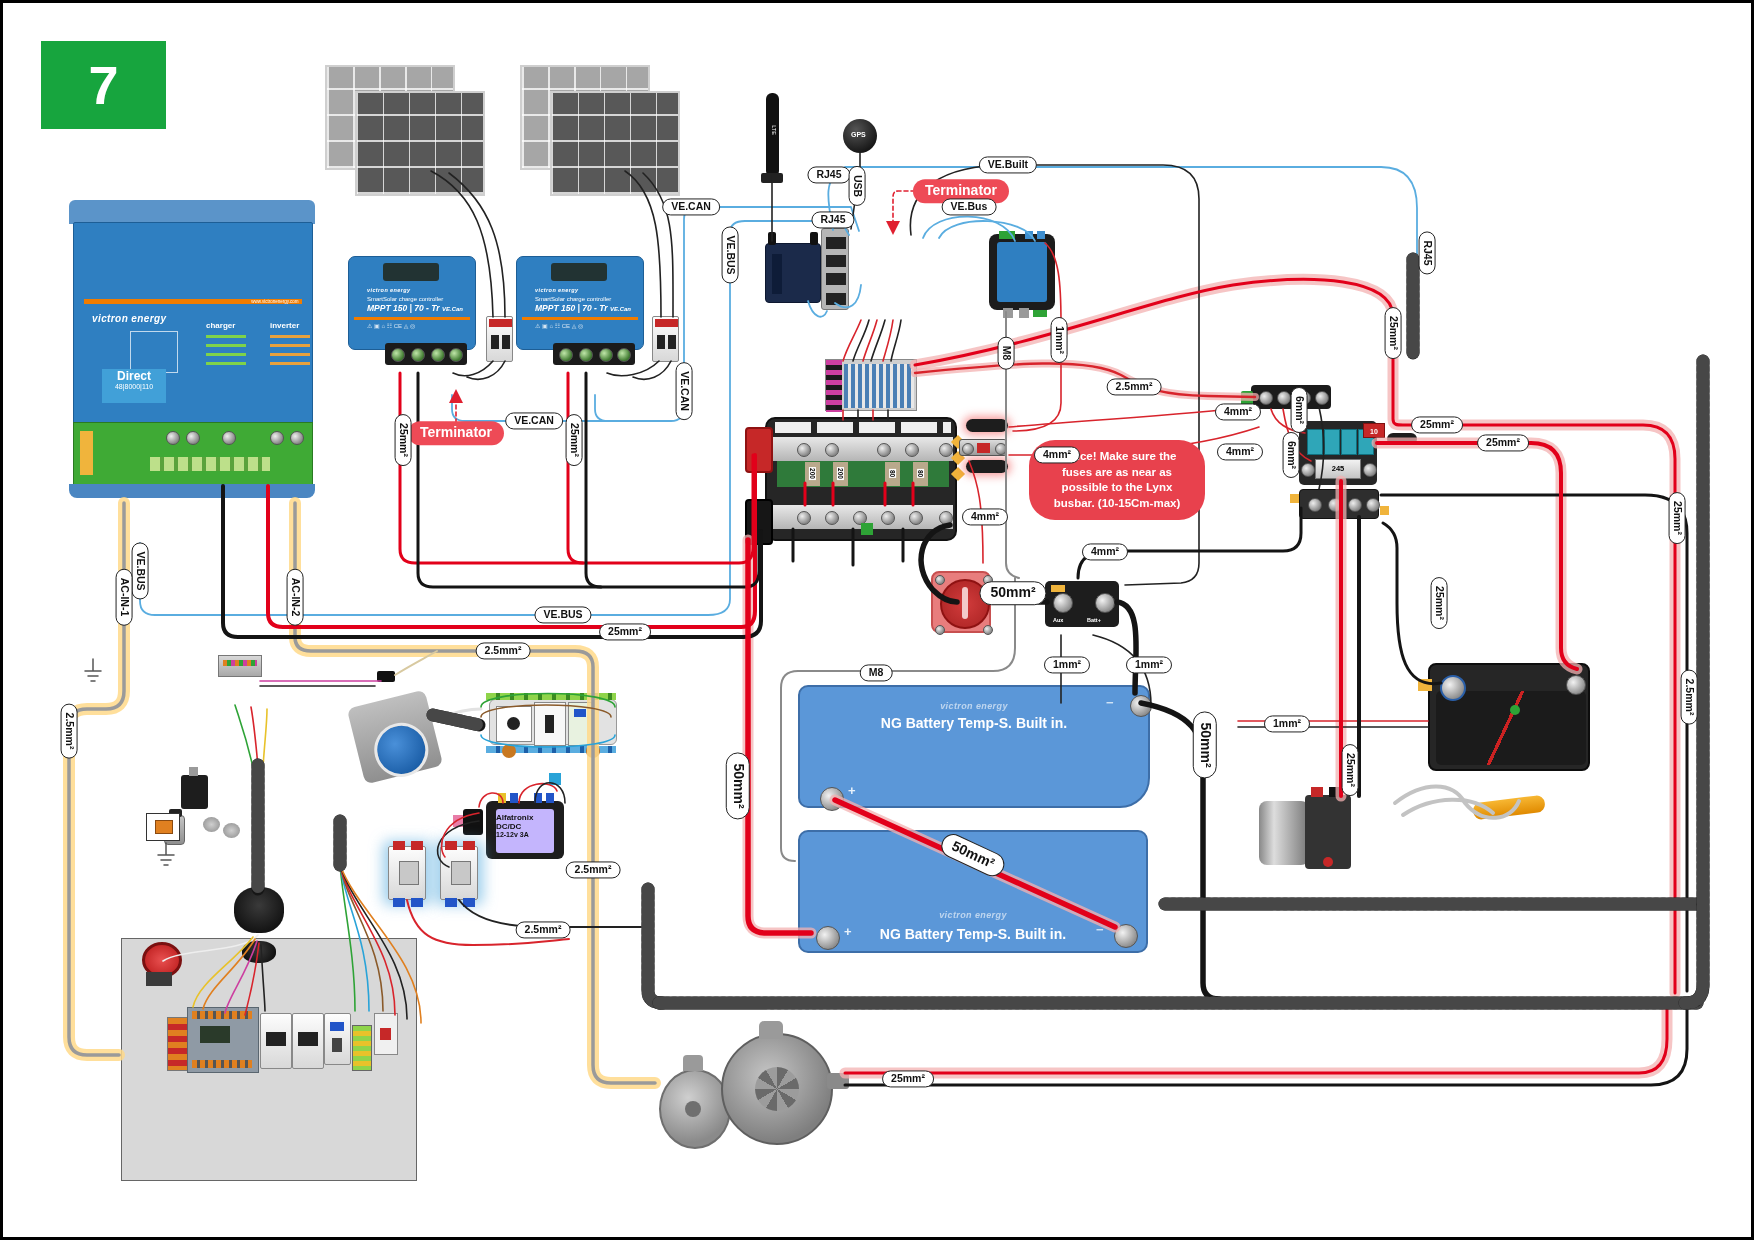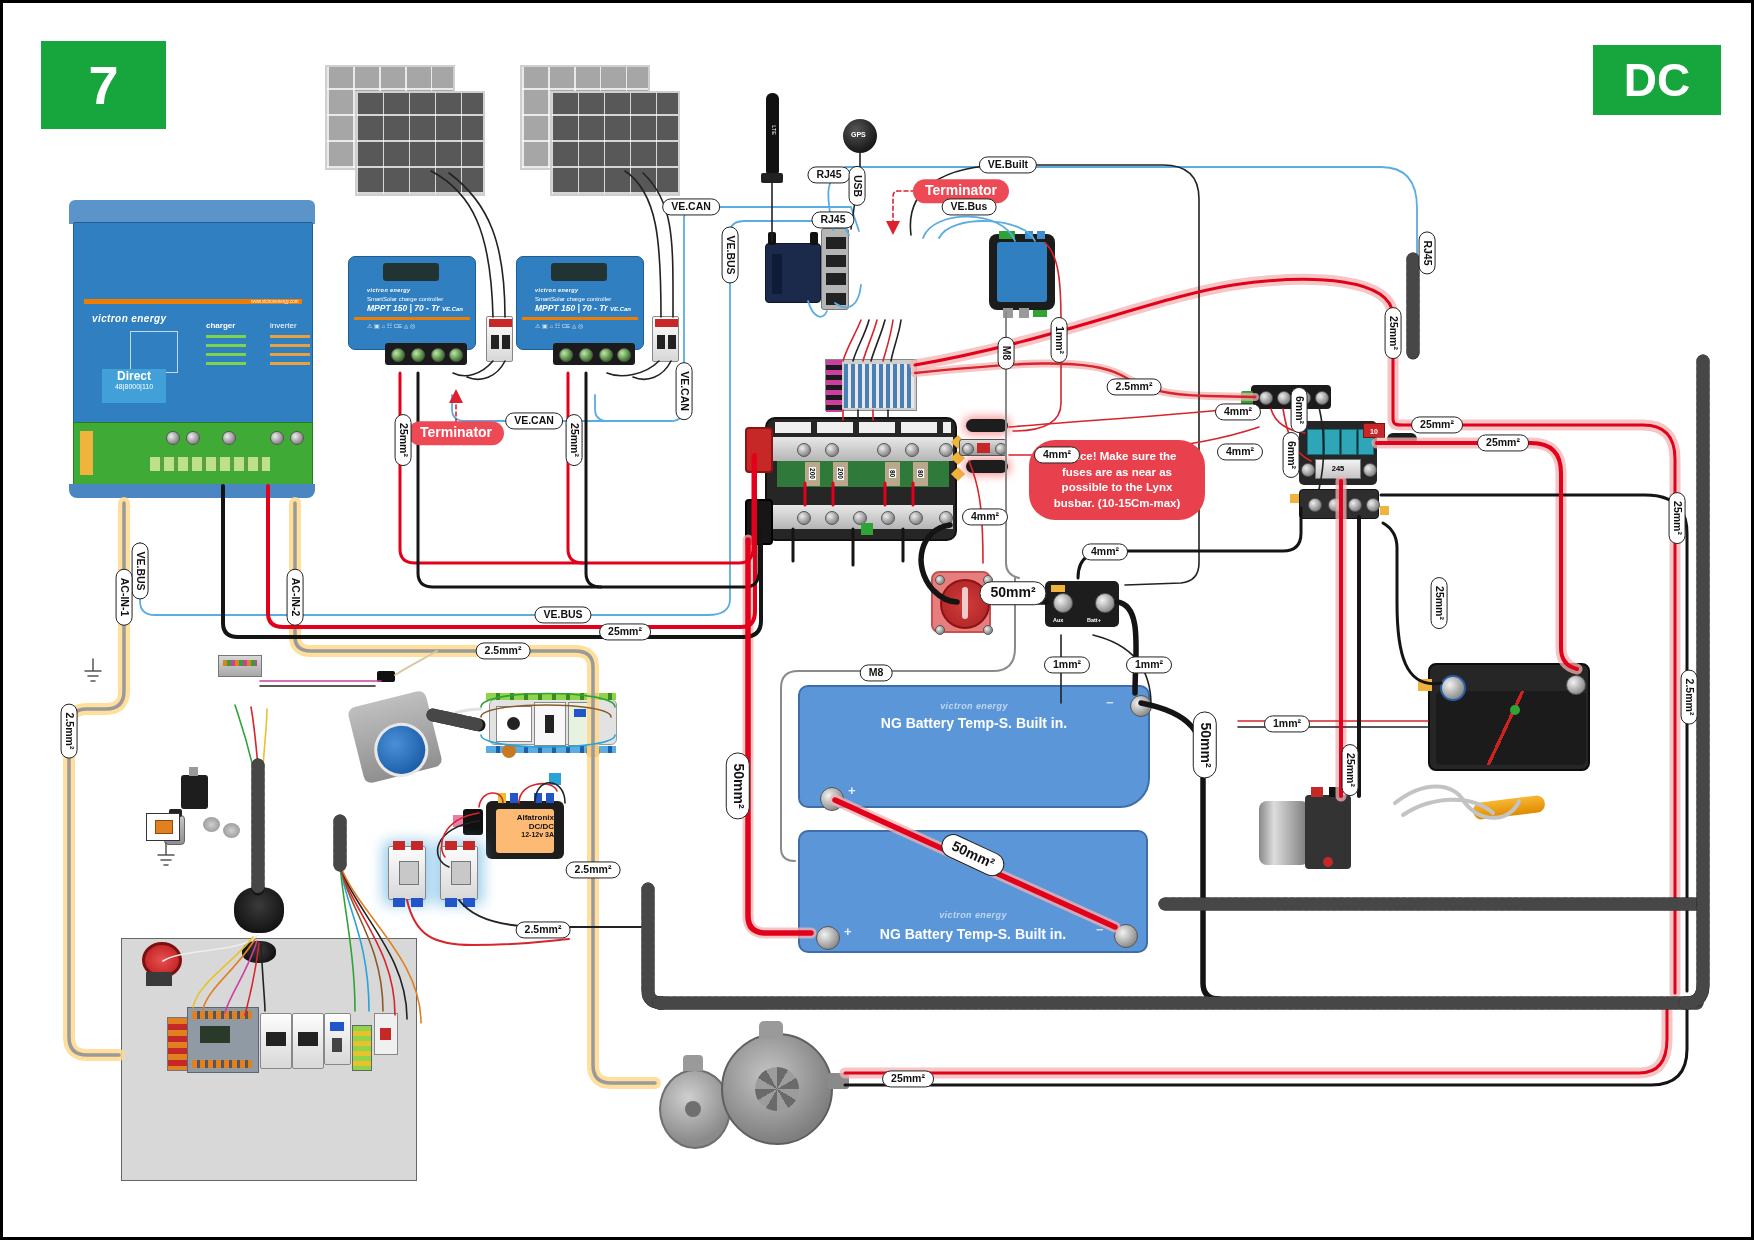--- a/index.html
+++ b/index.html
@@ -65,38 +65,35 @@
   .condgland{background:radial-gradient(circle at 50% 40%,#3a3a3a,#101010 80%);border-radius:45%;}
 </style>
 </head>
 <body>
 
 <div class="stage">
 
   <div class="comp badge" style="left:38px;top:38px;width:125px;height:88px;">
       <span>7</span>
     </div>
-  <div class="comp badge" style="left:1590px;top:42px;width:128px;height:70px;font-size:46px;">
-      <span>DC</span>
-    </div>
 
   <div class="comp panel light" style="left:322px;top:62px;width:130px;height:105px;"></div>
   <div class="comp panel" style="left:352px;top:88px;width:130px;height:105px;"></div>
   <div class="comp panel light" style="left:517px;top:62px;width:130px;height:105px;"></div>
   <div class="comp panel" style="left:547px;top:88px;width:130px;height:105px;"></div>
 
   <div class="comp" style="left:66px;top:197px;width:246px;height:300px;">
     <div class="abs" style="left:0;top:0;width:246px;height:24px;background:#5b94c9;border-radius:6px 6px 0 0;"></div>
     <div class="abs vblue" style="left:4px;top:22px;width:238px;height:200px;border-radius:2px;">
       <div class="ostripe" style="top:76px;">
         <span class="abs" style="right:4px;top:0;font-size:4.5px;color:#fff;">www.victronenergy.com</span>
       </div>
       <div class="abs brandtxt" style="left:18px;top:90px;font-size:10px;">victron energy</div>
       <div class="abs" style="left:132px;top:98px;font-size:8px;font-weight:bold;">charger</div>
-      <div class="abs" style="left:196px;top:98px;font-size:8px;font-weight:normal;">inverter</div>
+      <div class="abs" style="left:196px;top:98px;font-size:8px;font-weight:bold;">inverter</div>
       <div class="abs" style="left:132px;top:112px;width:40px;height:34px;background:repeating-linear-gradient(#7fd34a 0 3px,transparent 3px 9px);"></div>
       <div class="abs" style="left:196px;top:112px;width:40px;height:34px;background:repeating-linear-gradient(#e8a13c 0 3px,transparent 3px 9px);"></div>
       <div class="abs" style="left:56px;top:108px;width:46px;height:40px;border:1px solid rgba(255,255,255,.7);"></div>
       <div class="abs" style="left:28px;top:146px;width:64px;height:34px;background:#41a0d8;text-align:center;">
         <div style="font-size:12px;font-weight:bold;">Direct</div>
         <div style="font-size:7px;">48|8000|110</div>
       </div>
     </div>
     <div class="abs" style="left:4px;top:222px;width:238px;height:62px;background:#3faa35;border:1px solid #2a7a22;">
       <div class="abs" style="left:6px;top:8px;width:13px;height:44px;background:#f0b43c;"></div>
@@ -327,21 +324,21 @@
     <div class="abs" style="left:78px;top:2px;width:22px;height:42px;background:#e8f2e0;border:1px solid #888;">
         <div class="abs" style="left:5px;top:6px;width:12px;height:8px;background:#2255c8;"></div>
       </div>
     <div class="abs" style="left:-4px;top:-7px;width:130px;height:7px;background:repeating-linear-gradient(90deg,#8fd44a 0 10px,#3a8a20 10px 14px);"></div>
     <div class="abs" style="left:-4px;top:46px;width:130px;height:7px;background:repeating-linear-gradient(90deg,#5aade0 0 10px,#1c5fa8 10px 14px);"></div>
     <div class="abs" style="left:12px;top:44px;width:14px;height:14px;border-radius:50%;background:#c87820;"></div>
     <div class="abs" style="left:96px;top:44px;width:14px;height:14px;border-radius:50%;background:#c87820;"></div>
   </div>
 
   <div class="comp" style="left:483px;top:798px;width:78px;height:58px;background:#1d1d1d;border-radius:6px;">
-    <div class="abs" style="left:10px;top:8px;width:58px;height:44px;background:#fdba74;border-radius:3px;text-align:right;font-weight:bold;color:#111;">
+    <div class="abs" style="left:10px;top:8px;width:58px;height:44px;background:#c4b5fd;border-radius:3px;text-align:left;font-weight:bold;color:#111;">
       <div style="font-size:8px;margin-top:4px;">Alfatronix</div>
       <div style="font-size:8px;">DC/DC</div>
       <div style="font-size:7px;">12-12v 3A</div>
     </div>
     <div class="abs" style="left:12px;top:-8px;width:8px;height:10px;background:#e8c22a;"></div>
     <div class="abs" style="left:24px;top:-8px;width:8px;height:10px;background:#2255c8;"></div>
     <div class="abs" style="left:48px;top:-8px;width:8px;height:10px;background:#2255c8;"></div>
     <div class="abs" style="left:60px;top:-8px;width:8px;height:10px;background:#2255c8;"></div>
   </div>
   <div class="comp" style="left:460px;top:806px;width:20px;height:26px;background:#111;border-radius:3px;">

